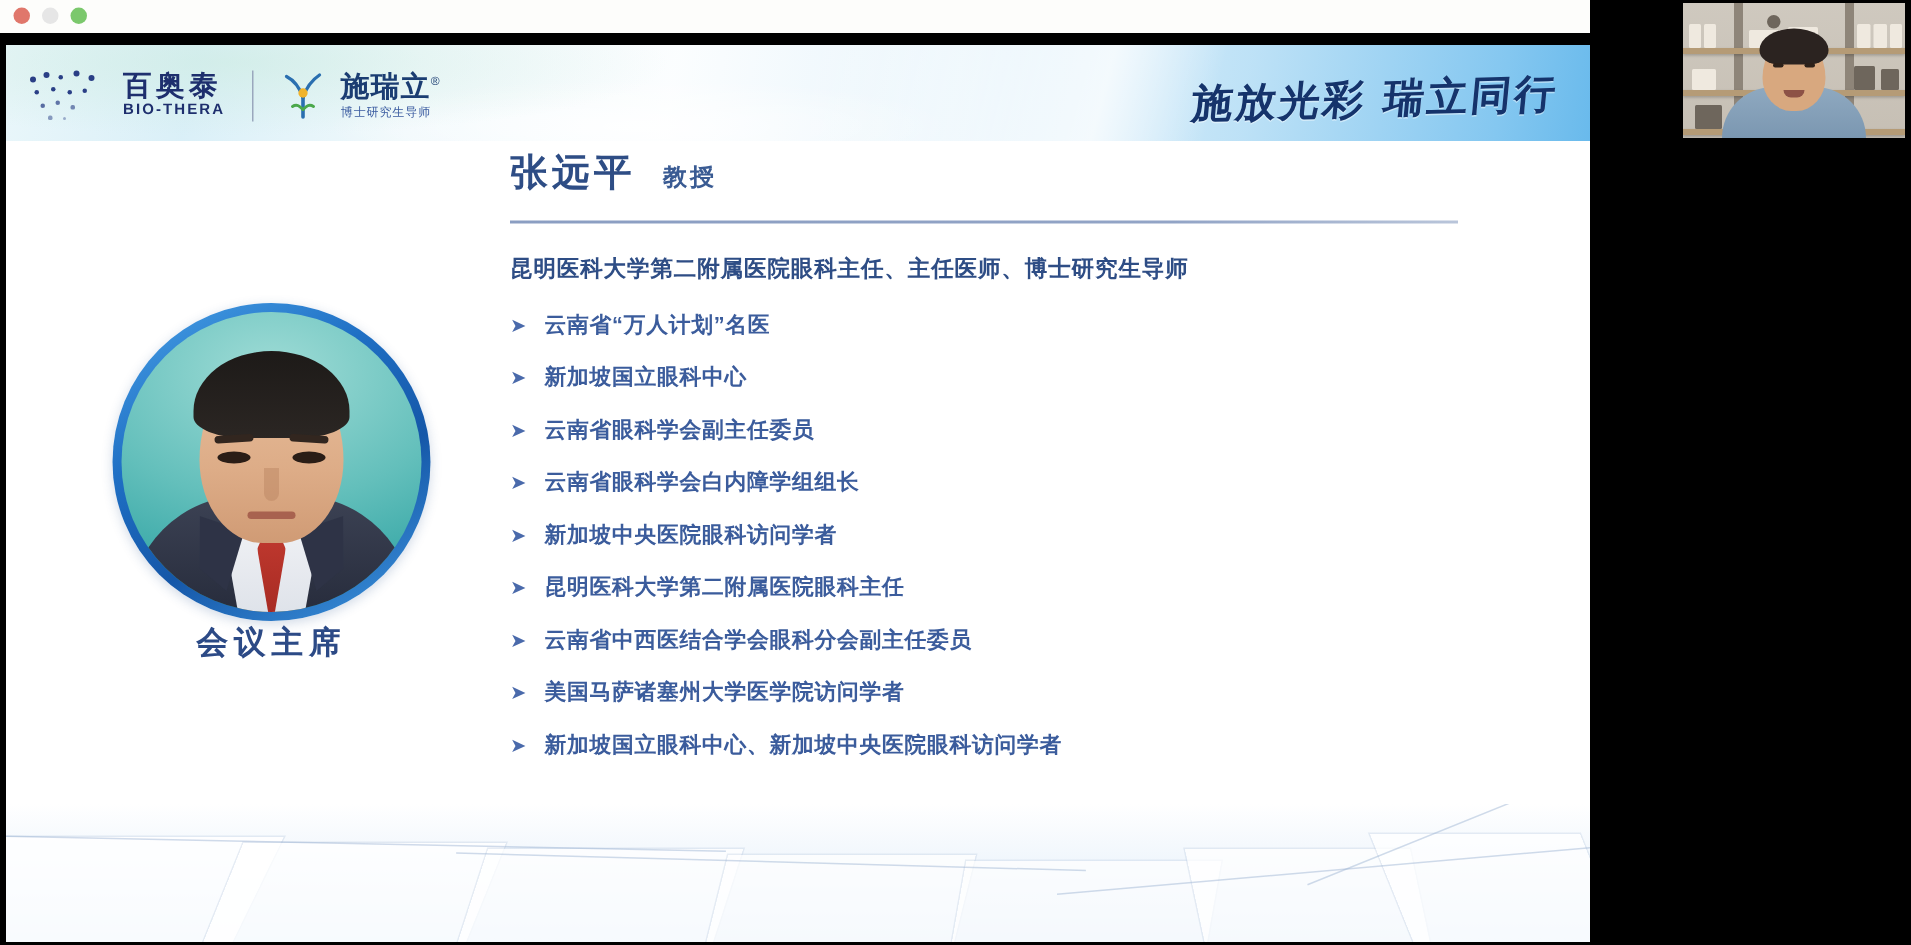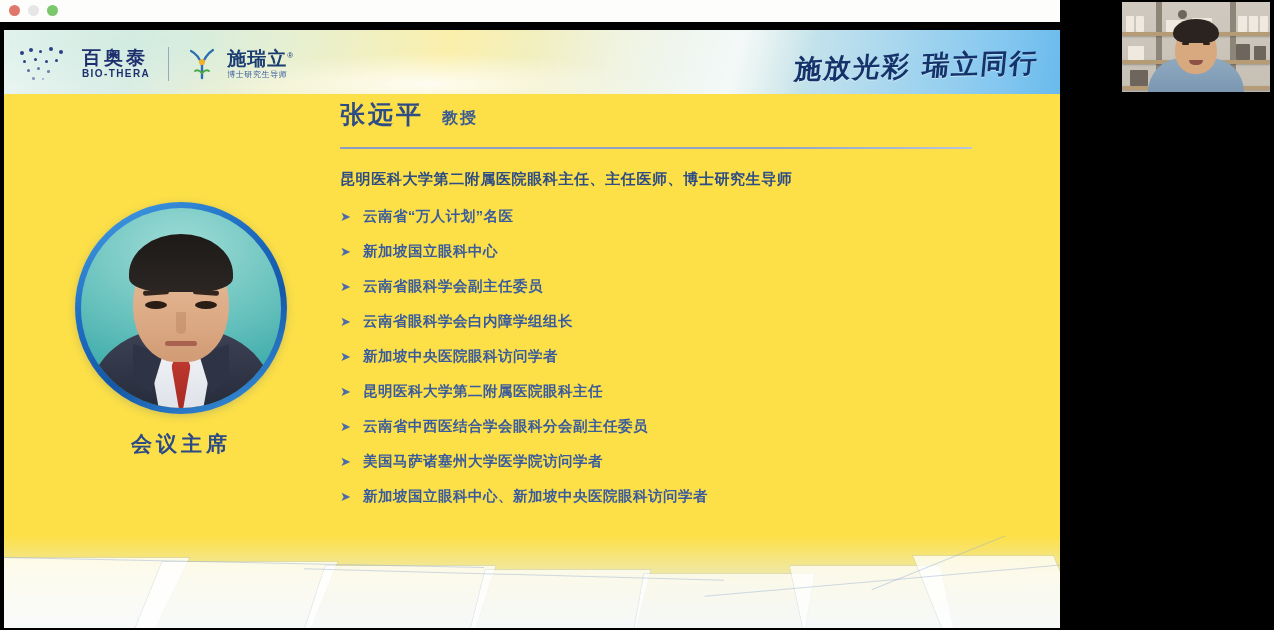--- a/index.html
+++ b/index.html
@@ -17,21 +17,21 @@
     position:absolute;left:9px;top:5px;display:flex;gap:8px;align-items:center;
   }
   .tl{width:11px;height:11px;border-radius:50%;}
   .tl.red{background:#e0776b;}
   .tl.gray{background:#e6e6e6;}
   .tl.green{background:#7bc86c;}
 
   
   #slide-stage{
     position:absolute;left:4px;top:30px;width:1056px;height:598px;
-    background:#fde047;overflow:hidden;
+    background:#ffffff;overflow:hidden;
   }
 
   
   #slide-header-band{
     position:absolute;left:0;top:0;width:100%;height:64px;
     background:
       linear-gradient(100deg,
         rgba(232,246,250,.95) 0%,
         rgba(214,238,247,.9) 12%,
         rgba(236,247,251,.75) 26%,
@@ -169,21 +169,21 @@
   .brow.l{left:50%;margin-left:-38px;transform:rotate(-4deg);}
   .brow.r{left:50%;margin-left:12px;transform:rotate(4deg);}
   .eye{position:absolute;top:93px;width:22px;height:8px;background:#2a1d16;border-radius:50%;}
   .eye.l{left:50%;margin-left:-36px;}
   .eye.r{left:50%;margin-left:14px;}
   #nose{position:absolute;top:104px;left:50%;margin-left:-5px;width:10px;height:22px;
     background:rgba(185,130,95,.45);border-radius:0 0 6px 6px;}
   #mouth{position:absolute;top:133px;left:50%;margin-left:-16px;width:32px;height:5px;
     background:#a8624f;border-radius:4px;}
   #portrait-caption{
-    margin-top:16px;font-size:21px;font-weight:bold;color:#2c4a86;letter-spacing:4px;
+    font-size:21px;font-weight:bold;color:#2c4a86;letter-spacing:4px;
   }
 
   
   #speaker-info{
     position:absolute;left:336px;top:68px;width:640px;z-index:3;
   }
   #speaker-name-row{
     display:flex;align-items:baseline;gap:18px;
   }
   #speaker-name{

